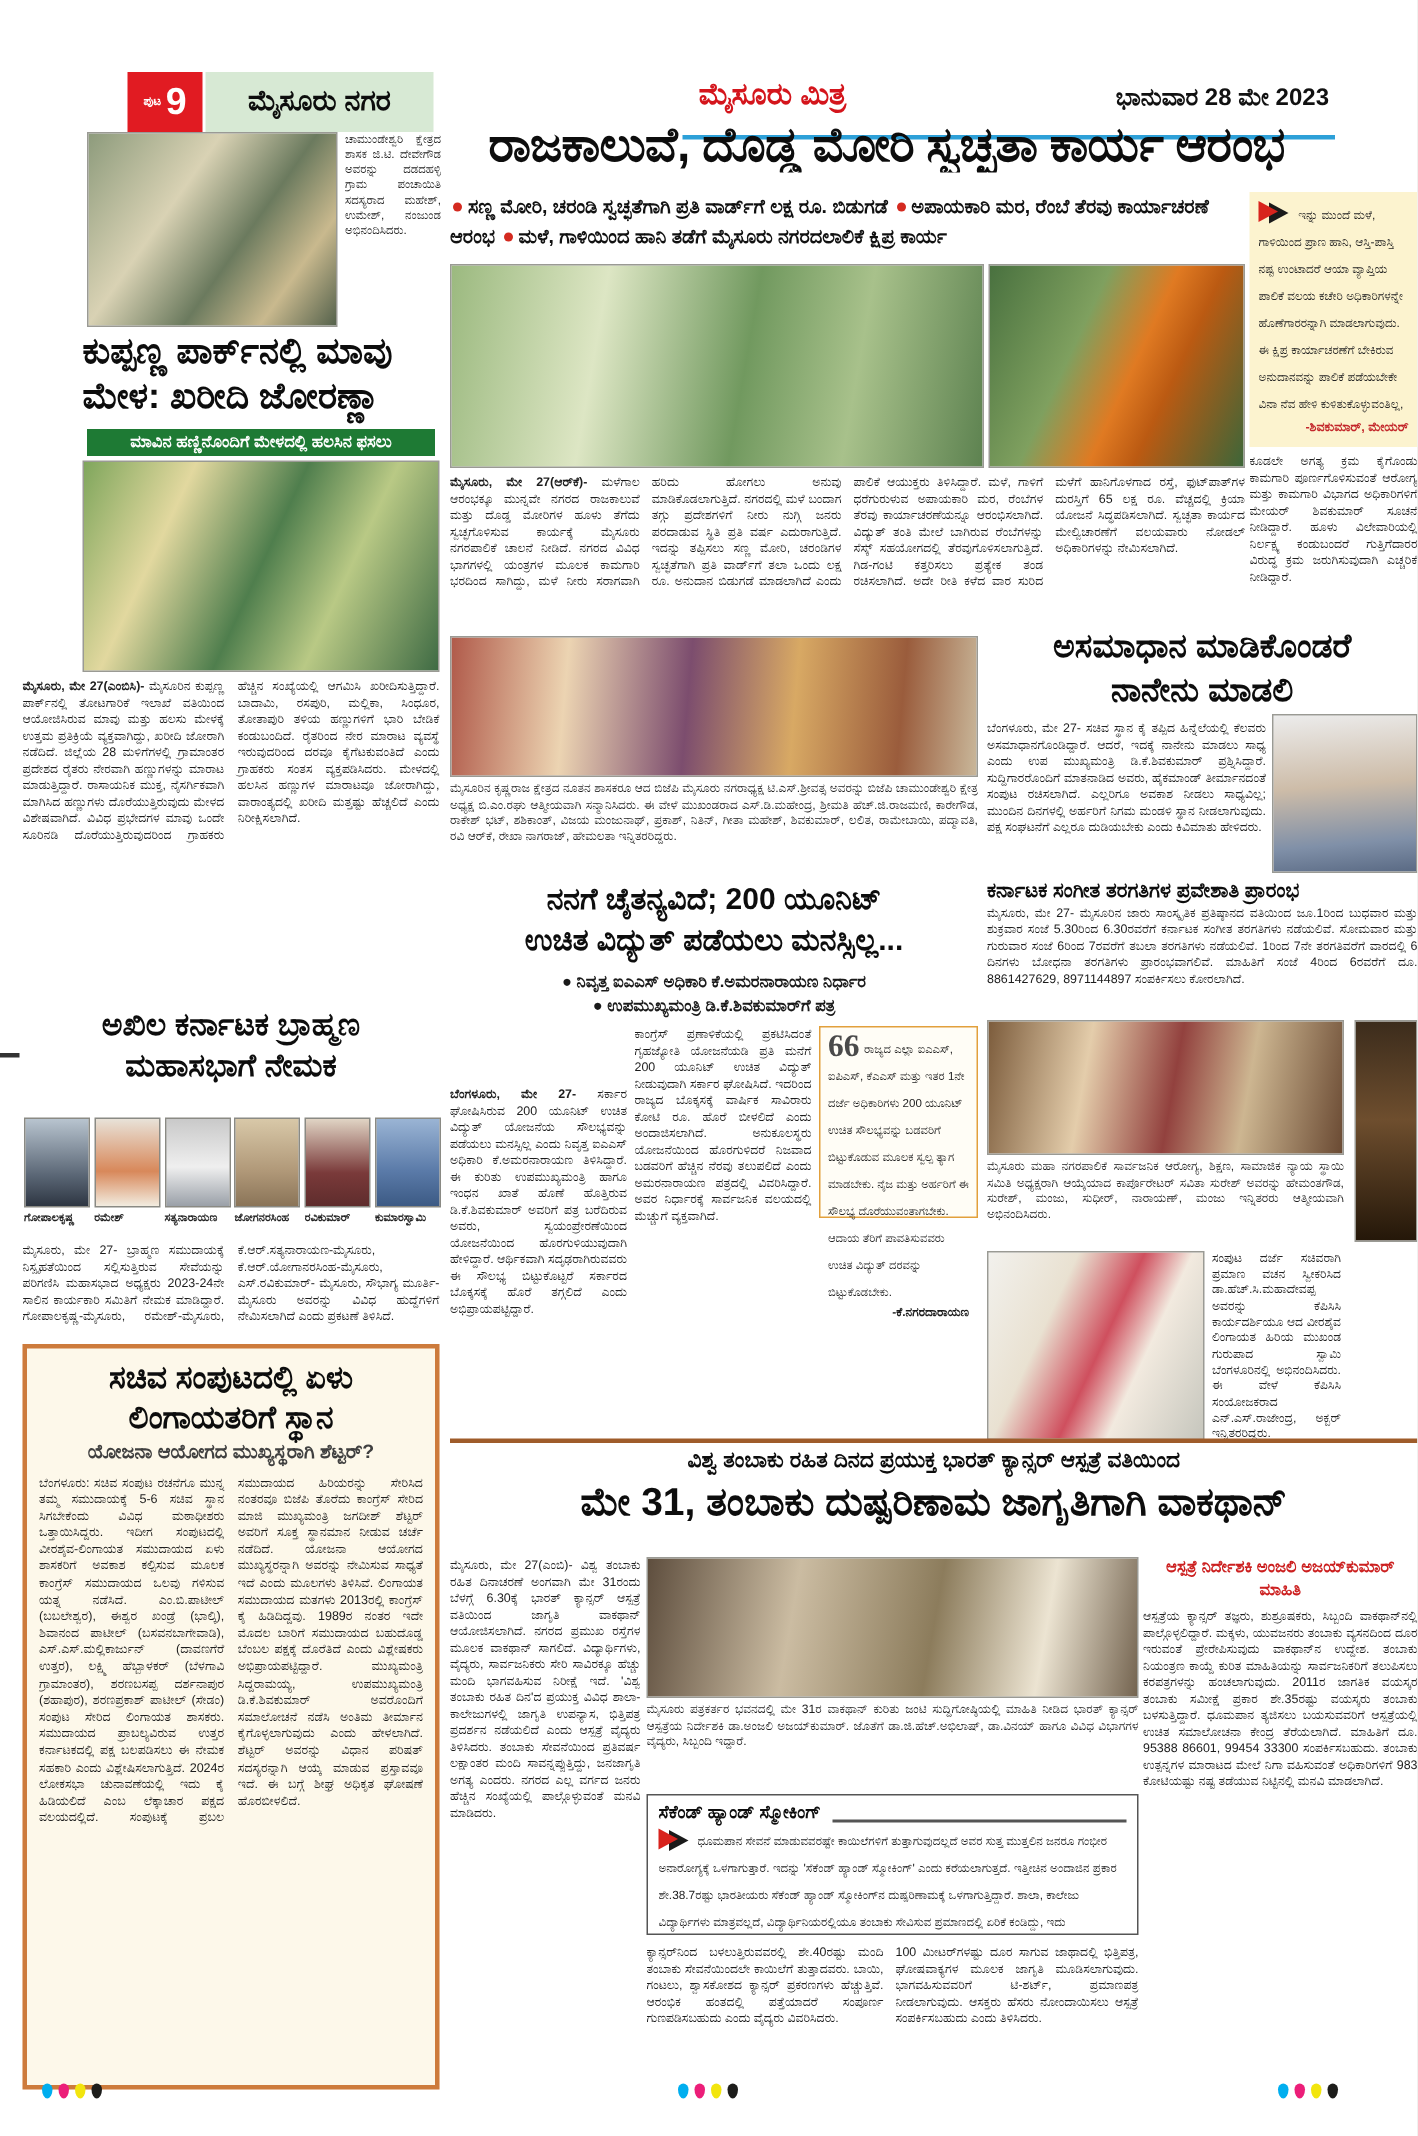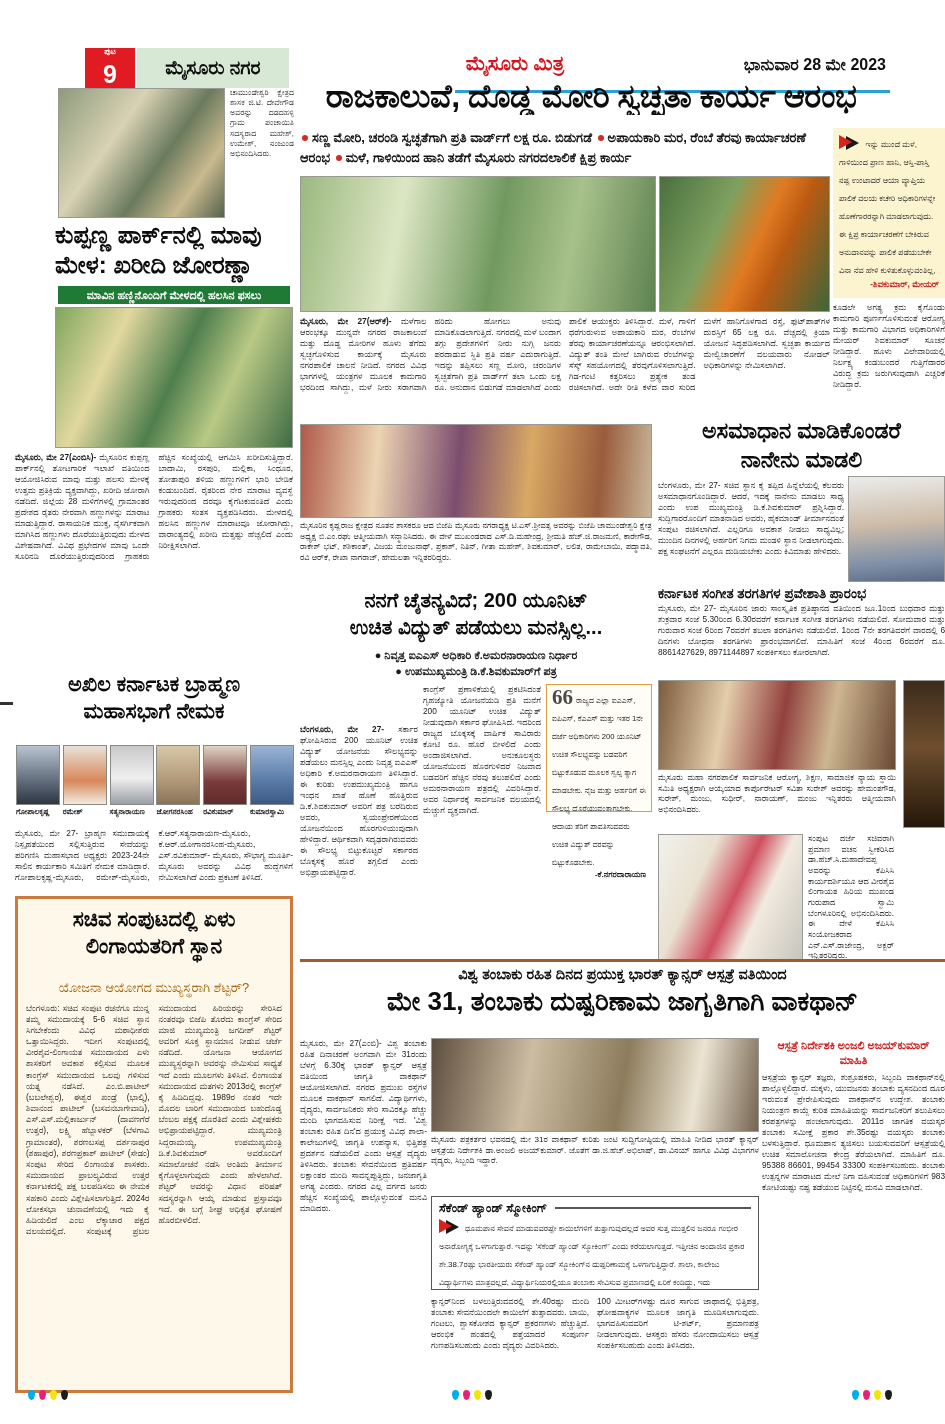--- a/index.html
+++ b/index.html
@@ -40,29 +40,29 @@
   .arrowpair{position:relative;display:inline-block;width:22px;height:15px;vertical-align:middle;}
   .arrowpair .tri{position:absolute;width:0;height:0;border-top:7px solid transparent;
                   border-bottom:7px solid transparent;}
   .arrowpair .tri.black{left:7px;top:1px;border-left:13px solid #1a1a1a;}
   .arrowpair .tri.red{left:0;top:0;border-left:13px solid #d8231d;}
   .dot{display:inline-block;width:7px;height:10px;margin-right:4px;
        border-radius:50% 50% 50% 50%/38% 38% 62% 62%;}
   .quotebox{border:1px solid #e2a03c;background:#fffdf6;padding:4px 5px;box-sizing:border-box;}
   .qmark{font-family:"Liberation Serif","DejaVu Serif",serif;font-size:21px;font-weight:bold;
          color:#4a4a4a;line-height:0.8;float:left;margin-right:3px;}
-  .boxline{display:flex;align-items:center;gap:8px;}
+  .boxline{display:flex;align-items:flex-end;gap:8px;}
   .boxline .rule{flex:1;height:2px;background:#555;}
 </style>
 </head>
 <body>
 
 <div id="page">
 
-  <div class="abs" style="left:85px;top:48px;width:50px;height:40px;background:#e11b22;display:flex;align-items:center;justify-content:center;gap:3px;flex-direction:column;">
+  <div class="abs" style="left:85px;top:48px;width:50px;height:40px;background:#e11b22;display:flex;align-items:center;justify-content:center;gap:3px;">
     <span style="color:#fff;font-size:8px;font-weight:bold;">ಪುಟ</span>
     <span style="color:#fff;font-size:25px;font-weight:bold;">9</span>
   </div>
   <div class="abs" style="left:137px;top:48px;width:152px;height:40px;background:#d7e9d4;display:flex;align-items:center;justify-content:center;">
     <span class="hl" style="font-size:19px;">ಮೈಸೂರು ನಗರ</span>
   </div>
   <div class="abs center" style="left:430px;top:52px;width:170px;font-weight:bold;font-size:20px;color:#d4151c;">ಮೈಸೂರು ಮಿತ್ರ</div>
   <div class="abs" style="left:700px;top:56px;width:186px;text-align:right;font-weight:bold;font-size:16px;color:#111;">ಭಾನುವಾರ 28 ಮೇ 2023</div>
   <div class="abs" style="left:455px;top:90px;width:435px;height:3px;background:#2da0d8;"></div>
 
@@ -116,21 +116,21 @@
   <div class="abs jt cols2" style="left:15px;top:828px;width:278px;height:62px;">
     <span>ಮೈಸೂರು, ಮೇ 27- ಬ್ರಾಹ್ಮಣ ಸಮುದಾಯಕ್ಕೆ ನಿಸ್ಪೃಹತೆಯಿಂದ ಸಲ್ಲಿಸುತ್ತಿರುವ ಸೇವೆಯನ್ನು ಪರಿಗಣಿಸಿ ಮಹಾಸಭಾದ ಅಧ್ಯಕ್ಷರು 2023-24ನೇ ಸಾಲಿನ ಕಾರ್ಯಕಾರಿ ಸಮಿತಿಗೆ ನೇಮಕ ಮಾಡಿದ್ದಾರೆ. ಗೋಪಾಲಕೃಷ್ಣ-ಮೈಸೂರು, ರಮೇಶ್-ಮೈಸೂರು, ಕೆ.ಆರ್.ಸತ್ಯನಾರಾಯಣ-ಮೈಸೂರು,</span>
     <span>ಕೆ.ಆರ್.ಯೋಗಾನರಸಿಂಹ-ಮೈಸೂರು, ಎಸ್.ರವಿಕುಮಾರ್- ಮೈಸೂರು, ಸೌಭಾಗ್ಯ ಮೂರ್ತಿ-ಮೈಸೂರು ಅವರನ್ನು ವಿವಿಧ ಹುದ್ದೆಗಳಿಗೆ ನೇಮಿಸಲಾಗಿದೆ ಎಂದು ಪ್ರಕಟಣೆ ತಿಳಿಸಿದೆ.</span>
   </div>
 
   <div class="abs" style="left:15px;top:896px;width:278px;height:497px;border:3px solid #cd7b3c;background:#fdf8ea;box-sizing:border-box;padding:6px 8px;overflow:hidden;">
     <div class="hl center" style="font-size:21px;line-height:1.3;">
       <div>ಸಚಿವ ಸಂಪುಟದಲ್ಲಿ ಏಳು</div>
       <div>ಲಿಂಗಾಯತರಿಗೆ ಸ್ಥಾನ</div>
     </div>
-    <div class="center" style="font-weight:normal;font-size:13px;color:#a16207;margin:20px 0 7px 0;">ಯೋಜನಾ ಆಯೋಗದ ಮುಖ್ಯಸ್ಥರಾಗಿ ಶೆಟ್ಟರ್?</div>
+    <div class="center" style="font-weight:bold;font-size:13px;color:#404040;margin:0 0 7px 0;">ಯೋಜನಾ ಆಯೋಗದ ಮುಖ್ಯಸ್ಥರಾಗಿ ಶೆಟ್ಟರ್?</div>
     <div class="jt cols2" style="height:388px;font-size:8.4px;">
       <span>ಬೆಂಗಳೂರು: ಸಚಿವ ಸಂಪುಟ ರಚನೆಗೂ ಮುನ್ನ ತಮ್ಮ ಸಮುದಾಯಕ್ಕೆ 5-6 ಸಚಿವ ಸ್ಥಾನ ಸಿಗಬೇಕೆಂದು ವಿವಿಧ ಮಠಾಧೀಶರು ಒತ್ತಾಯಿಸಿದ್ದರು. ಇದೀಗ ಸಂಪುಟದಲ್ಲಿ ವೀರಶೈವ-ಲಿಂಗಾಯತ ಸಮುದಾಯದ ಏಳು ಶಾಸಕರಿಗೆ ಅವಕಾಶ ಕಲ್ಪಿಸುವ ಮೂಲಕ ಕಾಂಗ್ರೆಸ್ ಸಮುದಾಯದ ಒಲವು ಗಳಿಸುವ ಯತ್ನ ನಡೆಸಿದೆ. ಎಂ.ಬಿ.ಪಾಟೀಲ್ (ಬಬಲೇಶ್ವರ), ಈಶ್ವರ ಖಂಡ್ರೆ (ಭಾಲ್ಕಿ), ಶಿವಾನಂದ ಪಾಟೀಲ್ (ಬಸವನಬಾಗೇವಾಡಿ), ಎಸ್.ಎಸ್.ಮಲ್ಲಿಕಾರ್ಜುನ್ (ದಾವಣಗೆರೆ ಉತ್ತರ), ಲಕ್ಷ್ಮಿ ಹೆಬ್ಬಾಳಕರ್ (ಬೆಳಗಾವಿ ಗ್ರಾಮಾಂತರ), ಶರಣಬಸಪ್ಪ ದರ್ಶನಾಪುರ (ಶಹಾಪುರ), ಶರಣಪ್ರಕಾಶ್ ಪಾಟೀಲ್ (ಸೇಡಂ) ಸಂಪುಟ ಸೇರಿದ ಲಿಂಗಾಯತ ಶಾಸಕರು. ಸಮುದಾಯದ ಪ್ರಾಬಲ್ಯವಿರುವ ಉತ್ತರ ಕರ್ನಾಟಕದಲ್ಲಿ ಪಕ್ಷ ಬಲಪಡಿಸಲು ಈ ನೇಮಕ ಸಹಕಾರಿ ಎಂದು ವಿಶ್ಲೇಷಿಸಲಾಗುತ್ತಿದೆ. 2024ರ ಲೋಕಸಭಾ ಚುನಾವಣೆಯಲ್ಲಿ ಇದು ಕೈ ಹಿಡಿಯಲಿದೆ ಎಂಬ ಲೆಕ್ಕಾಚಾರ ಪಕ್ಷದ ವಲಯದಲ್ಲಿದೆ.</span>
       <span>ಸಂಪುಟಕ್ಕೆ ಪ್ರಬಲ ಸಮುದಾಯದ ಹಿರಿಯರನ್ನು ಸೇರಿಸಿದ ನಂತರವೂ ಬಿಜೆಪಿ ತೊರೆದು ಕಾಂಗ್ರೆಸ್ ಸೇರಿದ ಮಾಜಿ ಮುಖ್ಯಮಂತ್ರಿ ಜಗದೀಶ್ ಶೆಟ್ಟರ್ ಅವರಿಗೆ ಸೂಕ್ತ ಸ್ಥಾನಮಾನ ನೀಡುವ ಚರ್ಚೆ ನಡೆದಿದೆ. ಯೋಜನಾ ಆಯೋಗದ ಮುಖ್ಯಸ್ಥರನ್ನಾಗಿ ಅವರನ್ನು ನೇಮಿಸುವ ಸಾಧ್ಯತೆ ಇದೆ ಎಂದು ಮೂಲಗಳು ತಿಳಿಸಿವೆ. ಲಿಂಗಾಯತ ಸಮುದಾಯದ ಮತಗಳು 2013ರಲ್ಲಿ ಕಾಂಗ್ರೆಸ್ ಕೈ ಹಿಡಿದಿದ್ದವು. 1989ರ ನಂತರ ಇದೇ ಮೊದಲ ಬಾರಿಗೆ ಸಮುದಾಯದ ಬಹುದೊಡ್ಡ ಬೆಂಬಲ ಪಕ್ಷಕ್ಕೆ ದೊರೆತಿದೆ ಎಂದು ವಿಶ್ಲೇಷಕರು ಅಭಿಪ್ರಾಯಪಟ್ಟಿದ್ದಾರೆ. ಮುಖ್ಯಮಂತ್ರಿ ಸಿದ್ದರಾಮಯ್ಯ, ಉಪಮುಖ್ಯಮಂತ್ರಿ ಡಿ.ಕೆ.ಶಿವಕುಮಾರ್ ಅವರೊಂದಿಗೆ ಸಮಾಲೋಚನೆ ನಡೆಸಿ ಅಂತಿಮ ತೀರ್ಮಾನ ಕೈಗೊಳ್ಳಲಾಗುವುದು ಎಂದು ಹೇಳಲಾಗಿದೆ. ಶೆಟ್ಟರ್ ಅವರನ್ನು ವಿಧಾನ ಪರಿಷತ್ ಸದಸ್ಯರನ್ನಾಗಿ ಆಯ್ಕೆ ಮಾಡುವ ಪ್ರಸ್ತಾವವೂ ಇದೆ. ಈ ಬಗ್ಗೆ ಶೀಘ್ರ ಅಧಿಕೃತ ಘೋಷಣೆ ಹೊರಬೀಳಲಿದೆ.</span>
     </div>
   </div>
 
   <div class="abs hl center nowrap" style="left:295px;top:78px;width:592px;font-size:32px;letter-spacing:-0.5px;">ರಾಜಕಾಲುವೆ, ದೊಡ್ಡ ಮೋರಿ ಸ್ವಚ್ಛತಾ ಕಾರ್ಯ ಆರಂಭ</div>
   <div class="abs" style="left:300px;top:128px;width:533px;font-size:13px;font-weight:bold;line-height:1.5;color:#111;">
     <span class="redbul">ಸಣ್ಣ ಮೋರಿ, ಚರಂಡಿ ಸ್ವಚ್ಛತೆಗಾಗಿ ಪ್ರತಿ ವಾರ್ಡ್‌ಗೆ ಲಕ್ಷ ರೂ. ಬಿಡುಗಡೆ</span>
     <span class="redbul">ಅಪಾಯಕಾರಿ ಮರ, ರೆಂಬೆ ತೆರವು ಕಾರ್ಯಾಚರಣೆ ಆರಂಭ</span>

